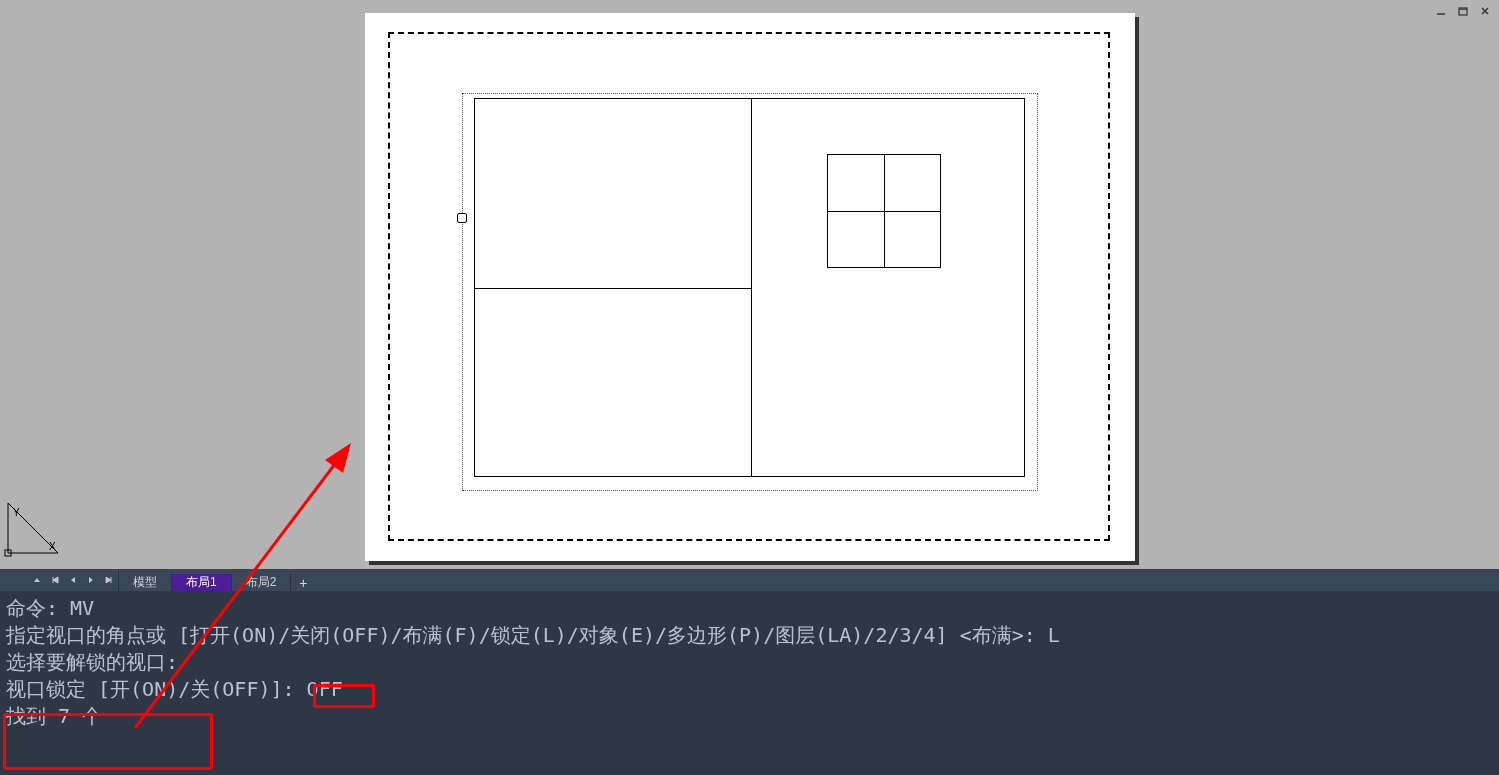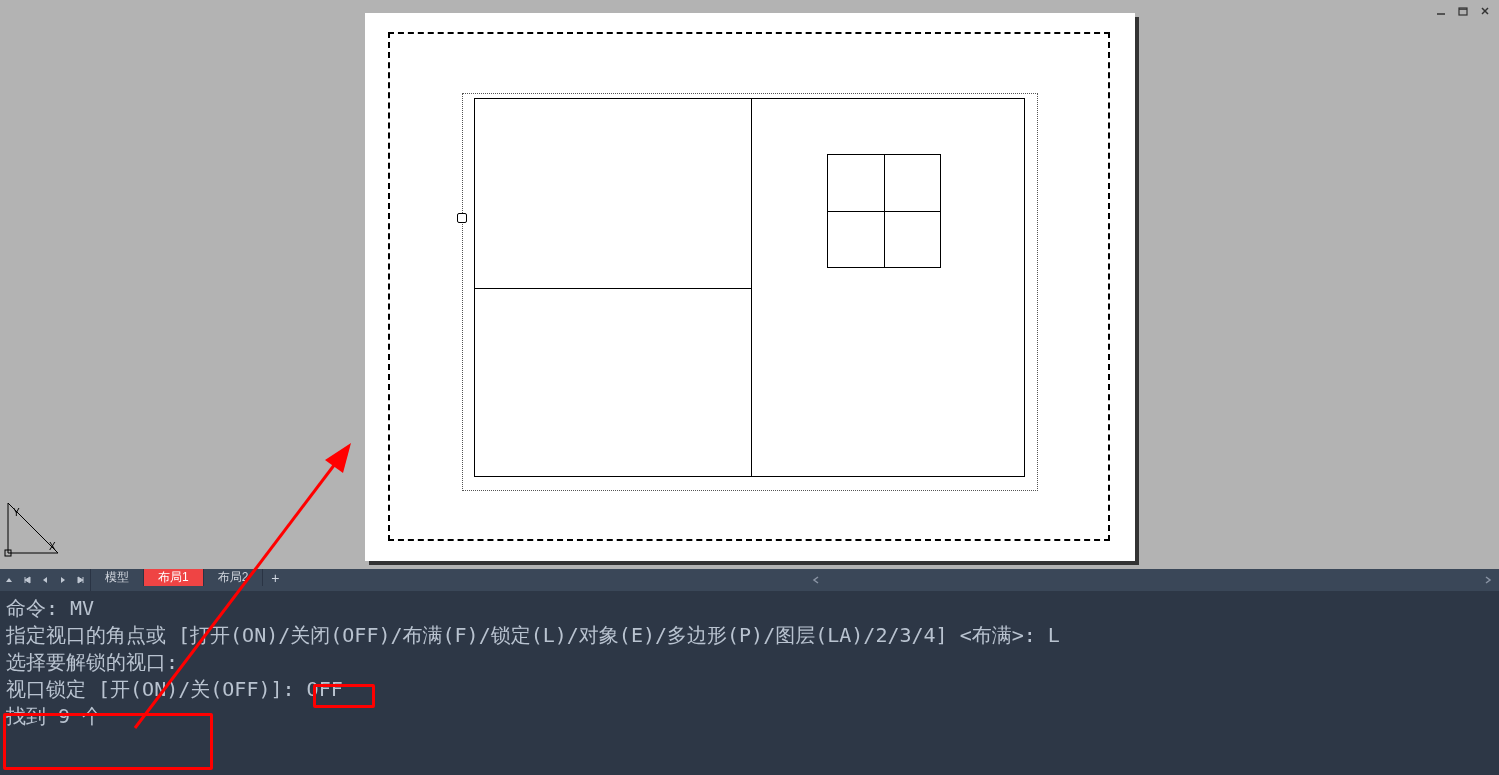--- a/index.html
+++ b/index.html
@@ -156,23 +156,24 @@
 
     
     .tab-bar {
       position: absolute;
       top: 569px;
       left: 0;
       width: 1499px;
       height: 22px;
       background: #3a4758;
       display: flex;
-      align-items: flex-start;
+      align-items: flex-end;
       font-size: 12px;
       color: #d0d5dd;
+      padding-left: 28px;
     }
     .nav-block {
       display: flex;
       align-items: center;
       gap: 0;
       border-right:1px solid #2a3444;
     }
     .nav-btn {
       width: 18px;
       height: 22px;
@@ -190,21 +191,21 @@
       align-items: stretch;
     }
     .tab {
       padding: 0 14px;
       display: flex;
       align-items: center;
       cursor: pointer;
       border-right: 1px solid #2a3444;
     }
     .tab.active {
-      background: #ef4444;
+      background: #4c1d95;
       color: #fff;
     }
     .tab-add {
       width: 24px;
       display: flex;
       align-items: center;
       justify-content: center;
       color: #cfd6e0;
       cursor: pointer;
       font-size:14px;
@@ -364,21 +365,21 @@
         </svg>
     </div>
   </div>
 </div>
 
 <div class="command-panel">
   <div class="cmd-line">命令: MV</div>
   <div class="cmd-line">指定视口的角点或 [打开(ON)/关闭(OFF)/布满(F)/锁定(L)/对象(E)/多边形(P)/图层(LA)/2/3/4] &lt;布满&gt;: L</div>
   <div class="cmd-line">选择要解锁的视口:</div>
   <div class="cmd-line">视口锁定 [开(ON)/关(OFF)]: OFF</div>
-  <div class="cmd-line">找到 9 个</div>
+  <div class="cmd-line">找到 7 个</div>
 </div>
 
 <div class="anno-box anno-box-1"></div>
 <div class="anno-box anno-box-2"></div>
 
 <svg class="red-arrow" viewBox="0 0 230 290">
   <line x1="10" y1="285" x2="213" y2="17" stroke="#ff0000" stroke-width="3"></line>
   <polygon points="226,0 200,17 218,30" fill="#ff0000"></polygon>
 </svg>
 

